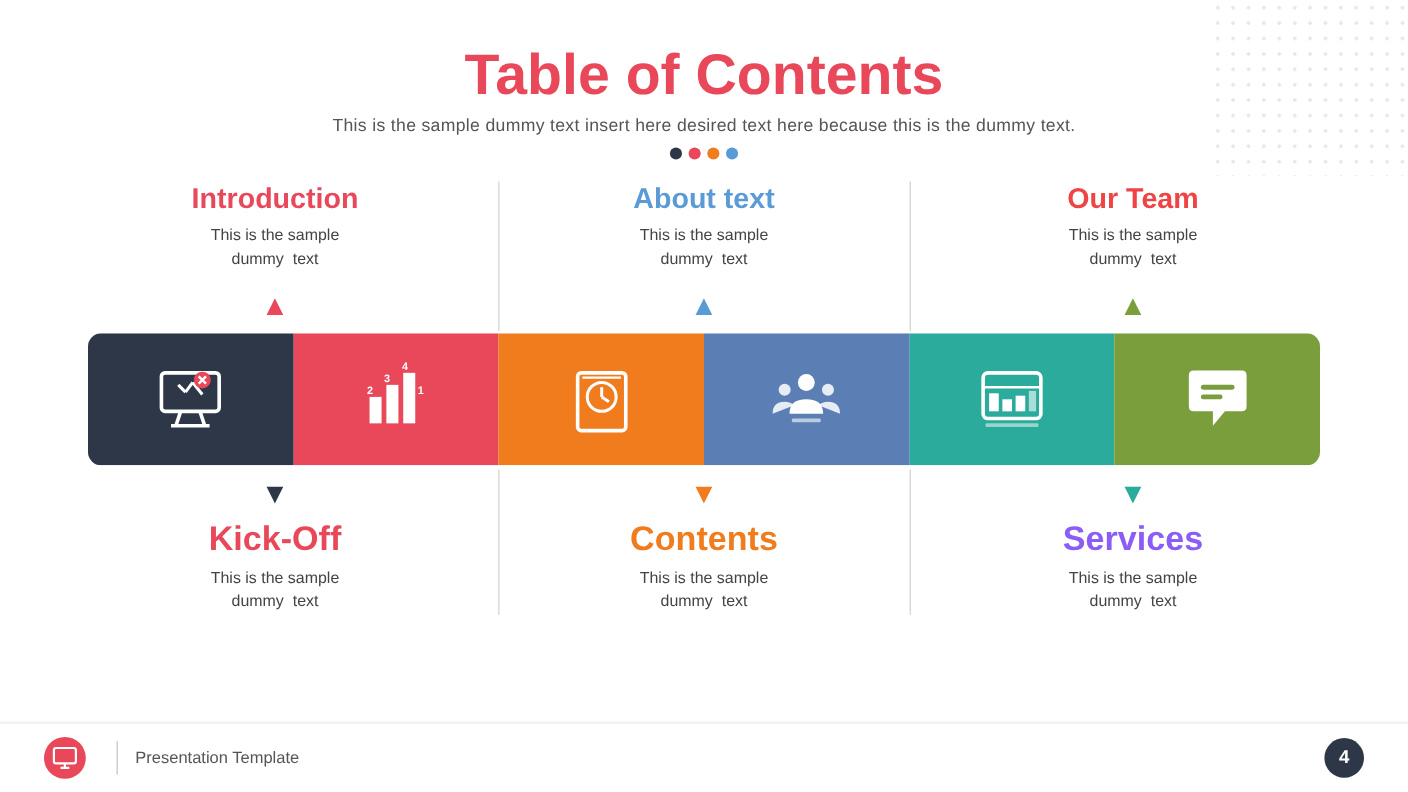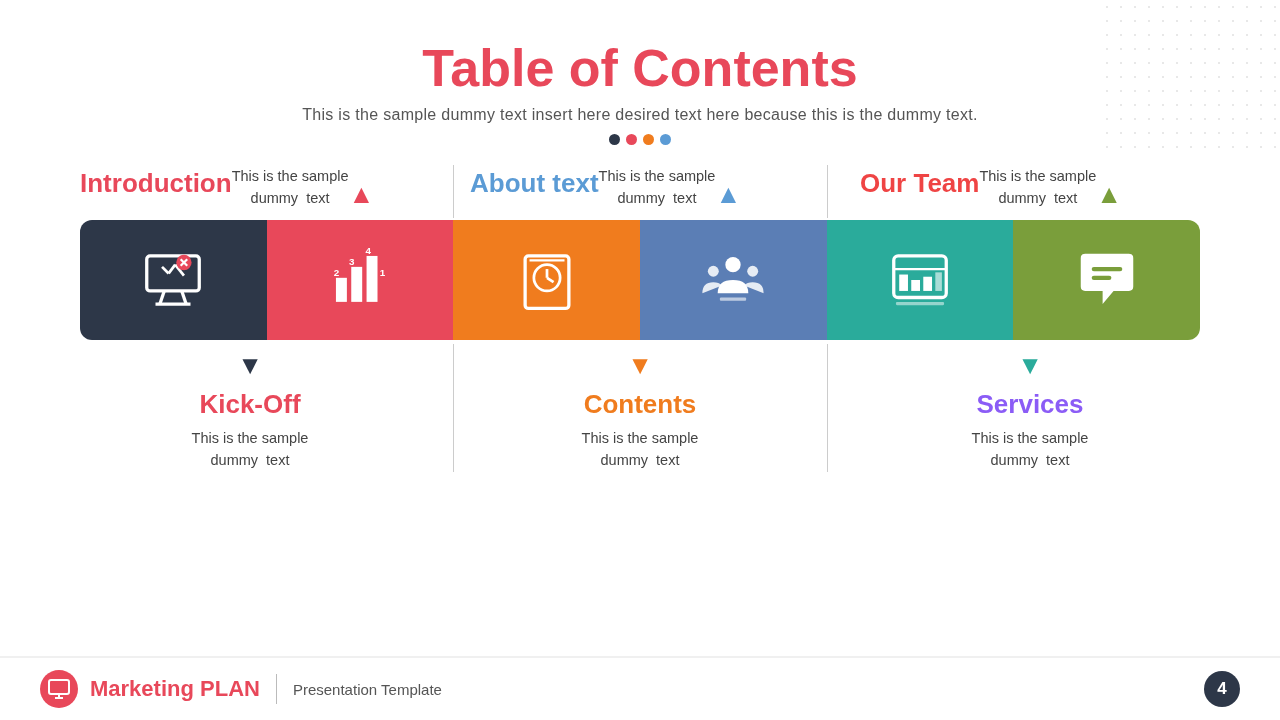--- a/index.html
+++ b/index.html
@@ -57,21 +57,21 @@
 
     
     .main {
       margin-top: 20px;
       padding: 0 80px;
       position: relative;
     }
 
     .label-col {
       display: flex;
-      flex-direction: row;
+      flex-direction: column;
       align-items: center;
       width: 340px;
       padding-bottom: 8px;
     }
 
     .label-col .section-title {
       font-size: 26px;
       font-weight: 800;
       margin-bottom: 8px;
     }
@@ -117,21 +117,21 @@
       width: 340px;
       padding-top: 6px;
     }
 
     .arrow-down {
       font-size: 26px;
       margin-bottom: 8px;
     }
 
     .bottom-col .section-title {
-      font-size: 26px;
+      font-size: 31px;
       font-weight: 800;
       margin-bottom: 8px;
     }
 
     .bottom-col .section-desc {
       font-size: 14.5px;
       color: #444;
       text-align: center;
       line-height: 1.5;
     }
@@ -347,19 +347,16 @@
 </div>
 
 <div class="footer">
   <div class="footer-logo-icon">
     <svg width="24" height="24" viewBox="0 0 24 24" fill="white">
       <rect x="2" y="3" width="20" height="14" rx="2" fill="none" stroke="white" stroke-width="2"></rect>
       <line x1="8" y1="21" x2="16" y2="21" stroke="white" stroke-width="2"></line>
       <line x1="12" y1="17" x2="12" y2="21" stroke="white" stroke-width="2"></line>
     </svg>
   </div>
-  <div class="footer-brand">
-    <span>Marketing </span><span style="color:#e8485a">PLAN</span>
-  </div>
   <div class="footer-divider"></div>
   <div class="footer-sub">Presentation Template</div>
   <div class="page-num">4</div>
 </div>
 
 </body></html>

